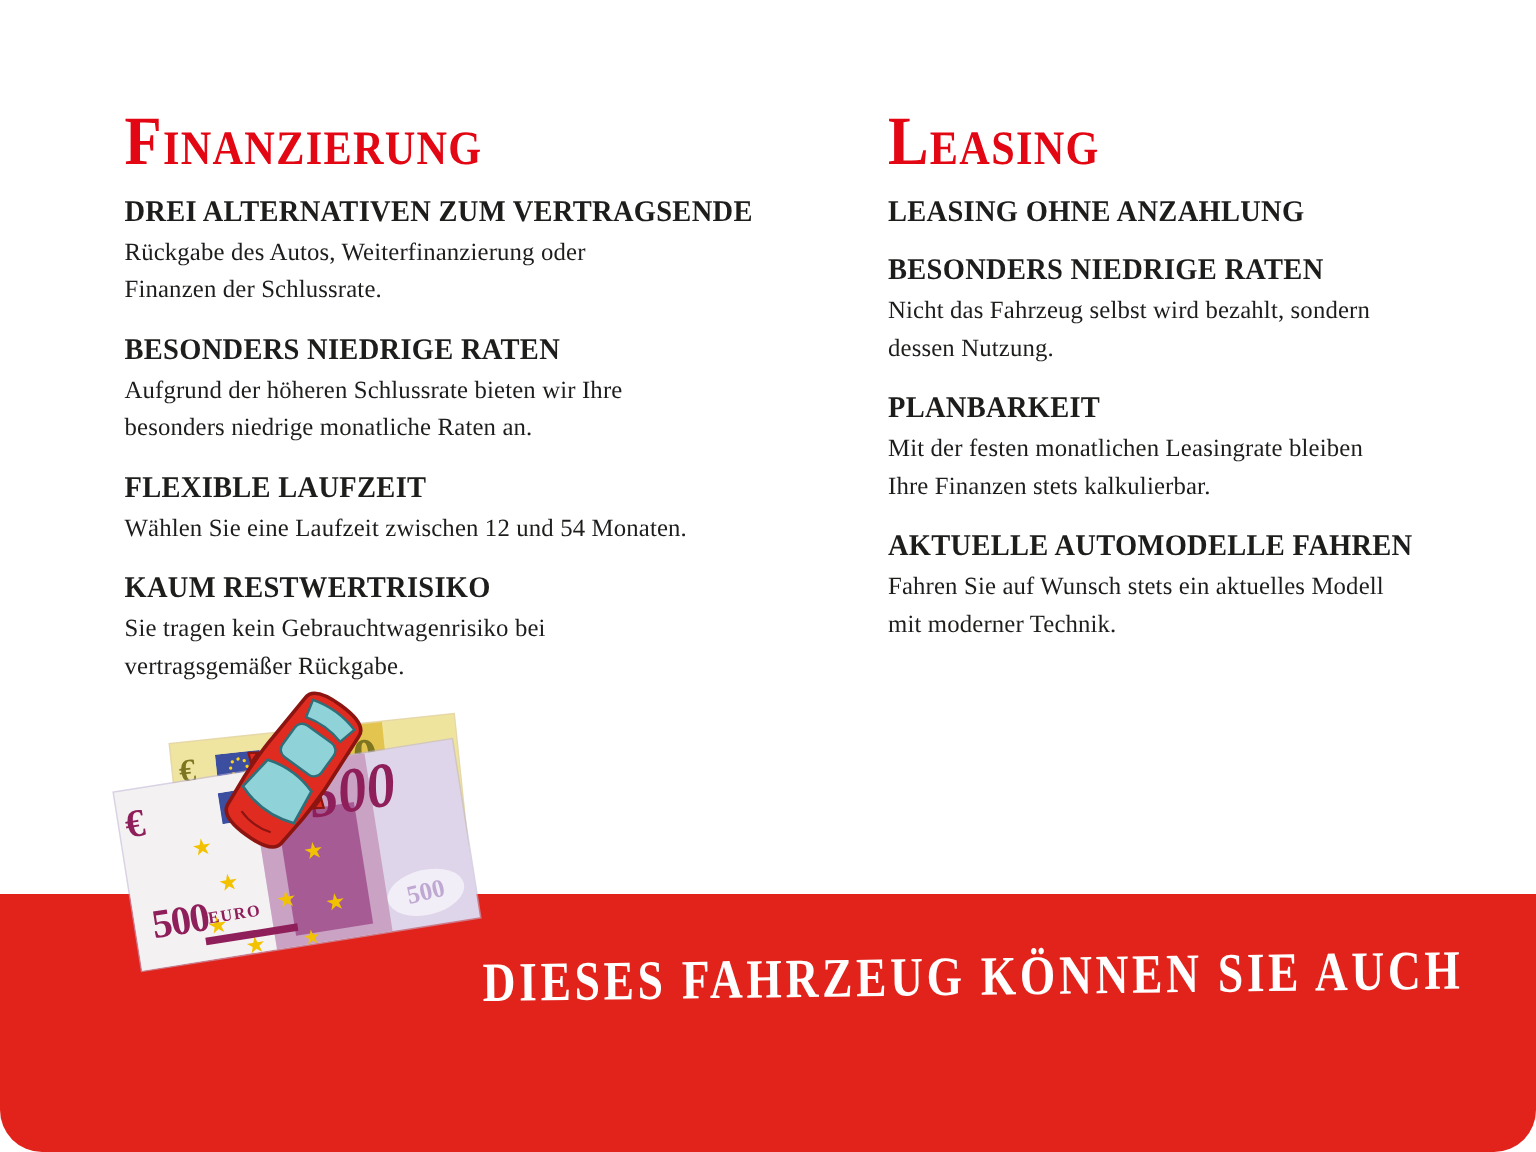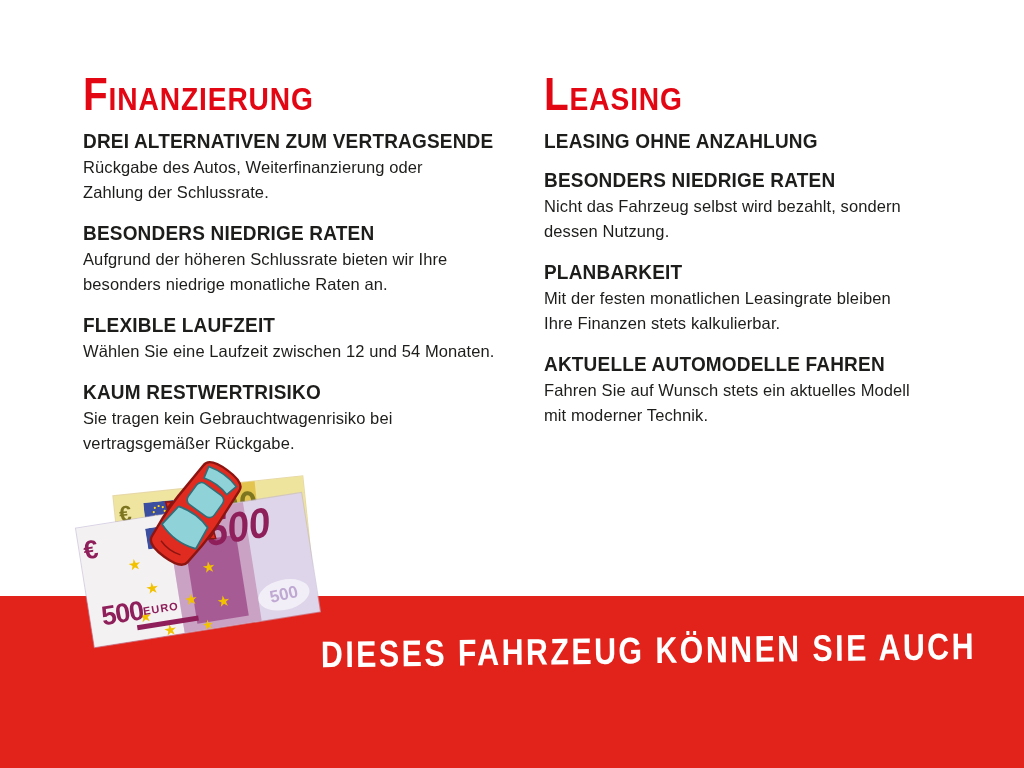--- a/index.html
+++ b/index.html
@@ -1,23 +1,23 @@
 <!DOCTYPE html>
 <html><head>
 <meta charset="utf-8">
 <style>
   html,body{margin:0;padding:0;}
   .page{
     position:relative;width:1024px;height:768px;background:#ffffff;
-    overflow:hidden;font-family:Liberation Sans, sans-serif;color:#1d1d1b;
+    overflow:hidden;font-family:Liberation Serif, serif;color:#1d1d1b;border-radius:28px;
   }
   
   .col{position:absolute;top:70px;}
   .col-left{left:83px;width:440px;}
-  .col-right{left:544px;width:408px;}
+  .col-right{left:592px;width:408px;}
   .col-title{
     margin:0 0 12px 0;font-size:46px;line-height:48px;font-weight:800;
     color:#e30613;font-variant:small-caps;letter-spacing:1px;
     transform:scaleX(0.88);transform-origin:left top;white-space:nowrap;
   }
   .section{margin:0 0 17px 0;}
   .sec-heading{
     margin:0 0 3px 0;font-size:20px;line-height:22px;font-weight:800;
     letter-spacing:0.2px;transform:scaleX(0.95);transform-origin:left top;
     white-space:nowrap;color:#1d1d1b;
@@ -93,21 +93,21 @@
 <body>
 
 <div class="page">
 
   <section class="col col-left">
     <h1 class="col-title">Finanzierung</h1>
 
     <div class="section">
       <h2 class="sec-heading">DREI ALTERNATIVEN ZUM VERTRAGSENDE</h2>
       <p class="sec-body">Rückgabe des Autos, Weiterfinanzierung oder
-Zahlung der Schlussrate.</p>
+Finanzen der Schlussrate.</p>
     </div>
     <div class="section">
       <h2 class="sec-heading">BESONDERS NIEDRIGE RATEN</h2>
       <p class="sec-body">Aufgrund der höheren Schlussrate bieten wir Ihre
 besonders niedrige monatliche Raten an.</p>
     </div>
     <div class="section">
       <h2 class="sec-heading">FLEXIBLE LAUFZEIT</h2>
       <p class="sec-body">Wählen Sie eine Laufzeit zwischen 12 und 54 Monaten.</p>
     </div>

